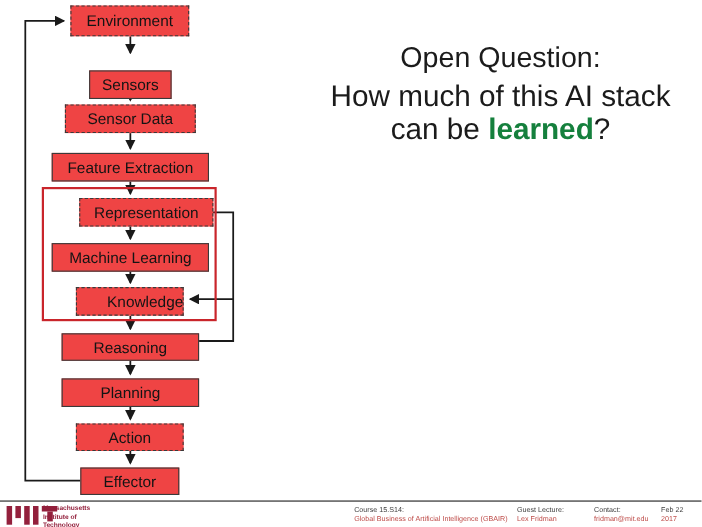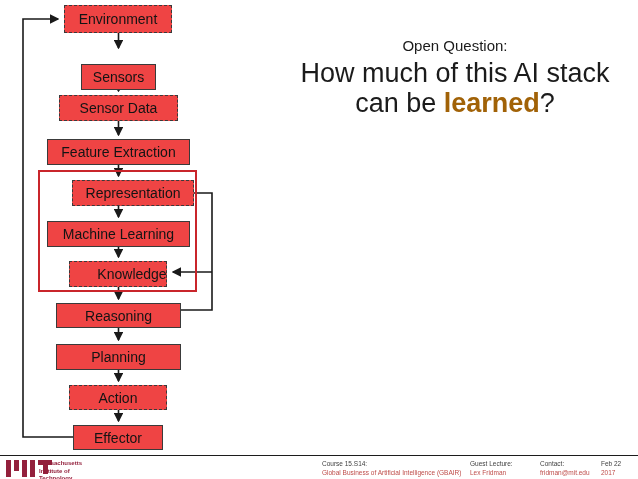--- a/index.html
+++ b/index.html
@@ -27,23 +27,23 @@
   .b9{left:69px;top:385px;width:98px;height:25px;}
   .b10{left:73px;top:425px;width:90px;height:25px;}
   #learn-highlight-rect{
     position:absolute;left:38px;top:170px;width:159px;height:122px;box-sizing:border-box;
     border:2.5px solid #c9252b;z-index:3;pointer-events:none;background:transparent;
   }
   
   #open-question{
     position:absolute;left:288px;top:37px;width:334px;text-align:center;z-index:2;color:#1b1b1b;
   }
-  #open-question .kicker{font-size:15px;margin-bottom:4px;}
+  #open-question .kicker{font-size:26px;margin-bottom:4px;}
   #open-question .big{font-size:27px;line-height:1.12;}
-  #open-question .hl{color:#a16207;font-weight:bold;}
+  #open-question .hl{color:#15803d;font-weight:bold;}
   
   #footer-rule{position:absolute;left:0;top:455px;width:638px;border-top:1.5px solid #1c1c1c;z-index:2;}
   #mit-logo{position:absolute;left:6px;top:460px;width:46px;height:17px;z-index:2;}
   #mit-logo .bar{position:absolute;background:#93203c;}
   #mit-logo .m1{left:0;top:0;width:5px;height:17px;}
   #mit-logo .m2{left:8px;top:0;width:5px;height:11px;}
   #mit-logo .m3{left:16px;top:0;width:5px;height:17px;}
   #mit-logo .i1{left:24px;top:0;width:5px;height:17px;}
   #mit-logo .t-top{left:32px;top:0;width:14px;height:5px;}
   #mit-logo .t-stem{left:36.5px;top:5px;width:5px;height:9px;}

